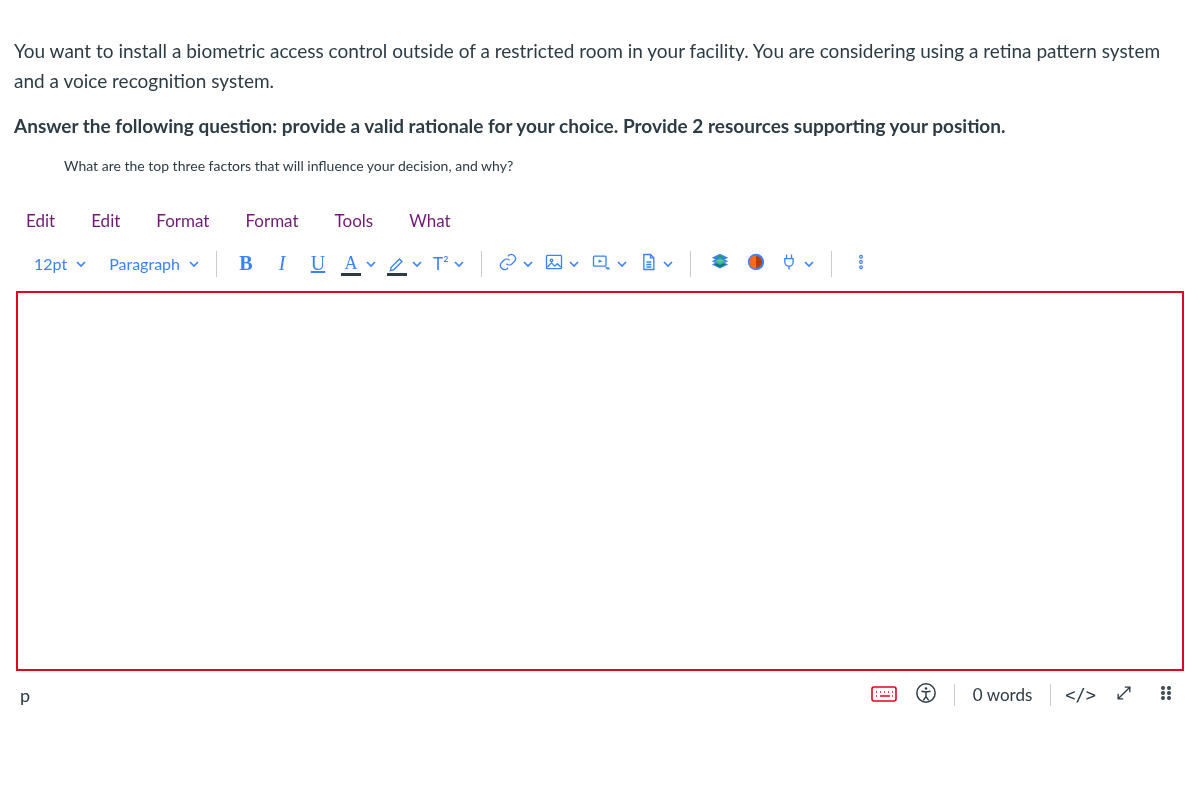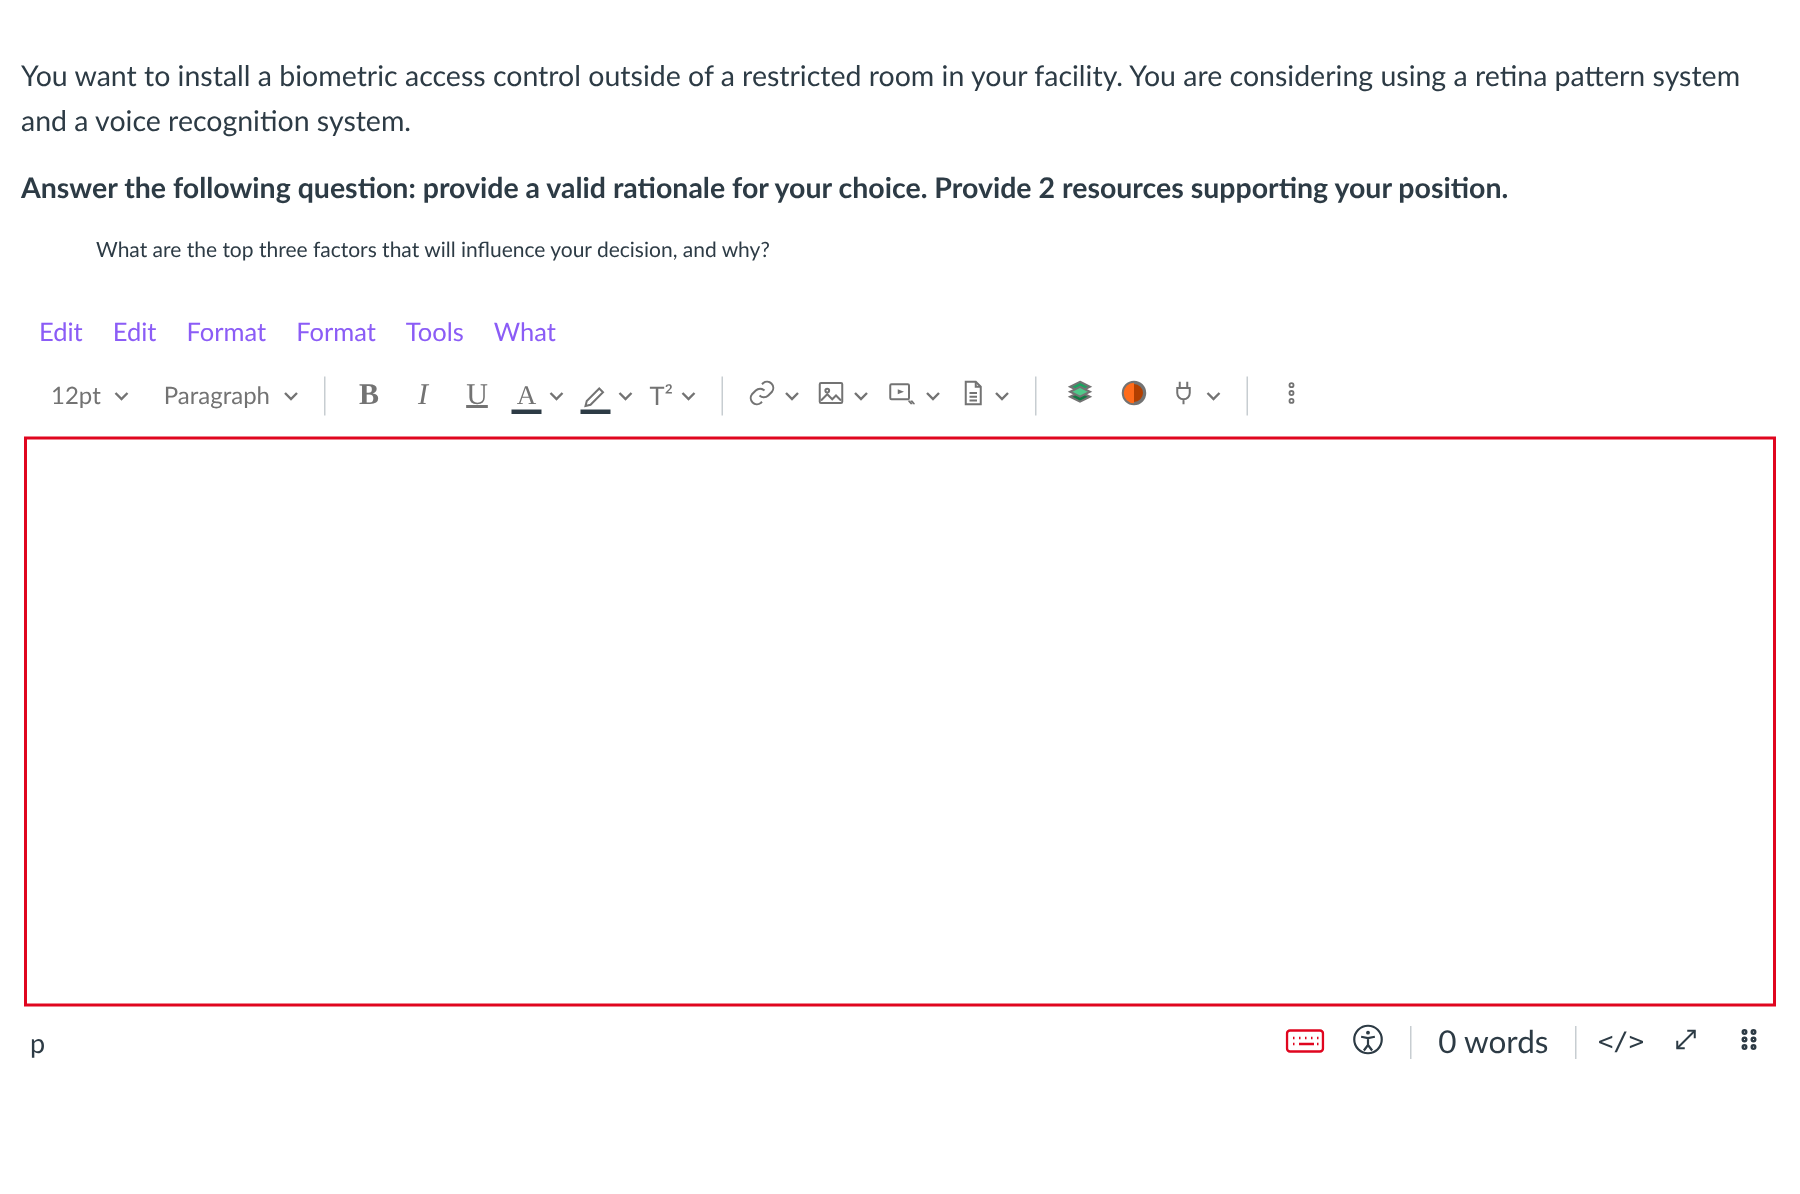--- a/index.html
+++ b/index.html
@@ -13,45 +13,45 @@
 }
 .question-block { margin-bottom: 24px; }
 .q-text { font-size: 19px; line-height: 1.6; margin-bottom: 14px; margin-top: 26px; }
 .q-sub  { font-size: 19px; line-height: 1.6; margin-bottom: 14px; font-weight: bold; }
 .q-indent { font-size: 14px; line-height: 1.6; padding-left: 50px; margin-bottom: 24px; }
 
 .rce-wrapper { border: none; }
 
 .menubar {
   display: flex;
-  gap: 20px;
+  gap: 36px;
   padding: 8px 12px 10px;
   font-size: 17px;
-  color: #8b5cf6;
+  color: #701a75;
   border-bottom: none;
 }
 .menubar span { cursor: pointer; }
 
 .toolbar {
   display: flex;
   align-items: center;
   padding: 6px 12px 10px;
   gap: 2px;
   font-size: 16px;
   color: #2d3b45;
 }
 .tb-btn {
   display: inline-flex;
   align-items: center;
   justify-content: center;
   height: 34px;
   min-width: 34px;
   padding: 0 4px;
   cursor: pointer;
-  color: #737373;
+  color: #3b82f6;
   border-radius: 3px;
 }
 .sep {
   width: 1px;
   height: 26px;
   background: #c7cdd1;
   margin: 0 10px;
 }
 .chev {
   display:inline-block;
@@ -90,21 +90,21 @@
   justify-content: center;
   width: 28px;
   height: 28px;
   cursor: pointer;
 }
 .vsep {
   width: 1px;
   height: 22px;
   background: #c7cdd1;
 }
-.word-count { font-size: 21px; padding: 0 4px; cursor: pointer;}
+.word-count { font-size: 17px; padding: 0 4px; cursor: pointer;}
 .code-toggle { font-family: monospace; font-size: 17px; color:#2d3b45; cursor:pointer;}
 
 svg { stroke: currentColor; fill: none; stroke-width: 1.6; }
 </style>
 </head>
 <body>
 
 <div class="question-block">
   <p class="q-text">You want to install a biometric access control outside of a restricted room in your facility. You are considering using a retina pattern system and a voice recognition system.</p>
   <p class="q-sub">Answer the following question: provide a valid rationale for your choice. Provide 2 resources supporting your position.</p>

